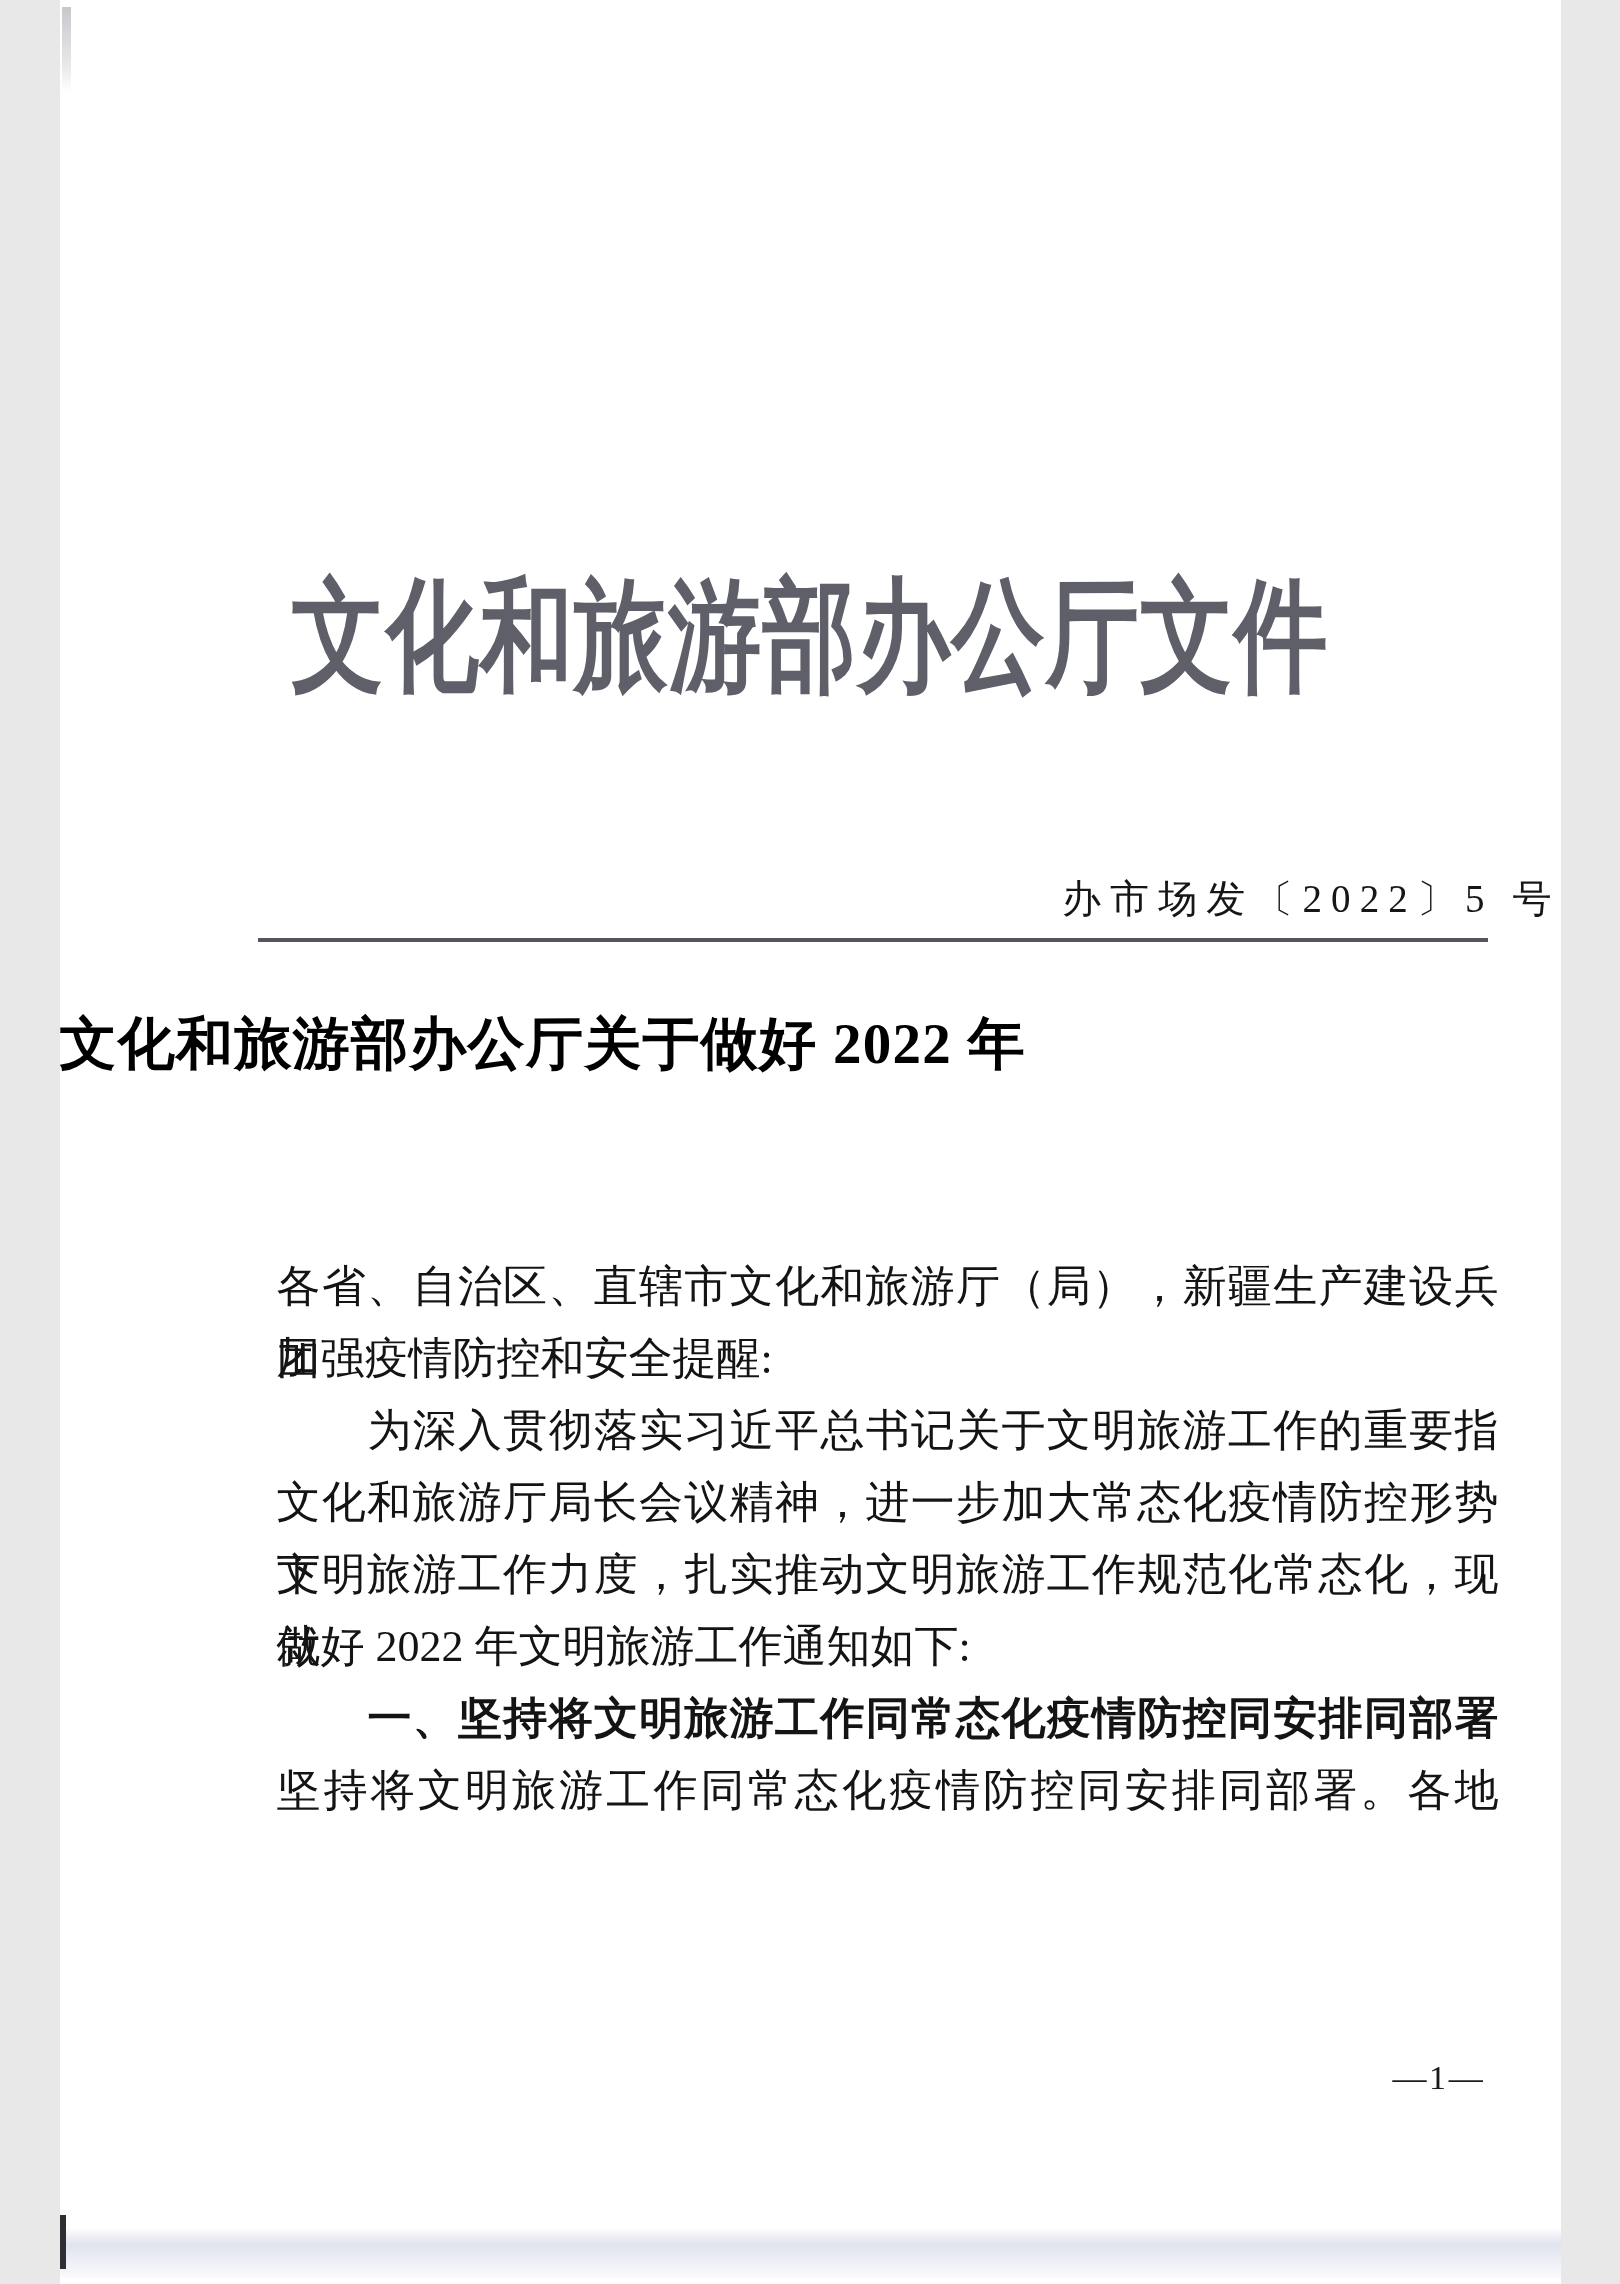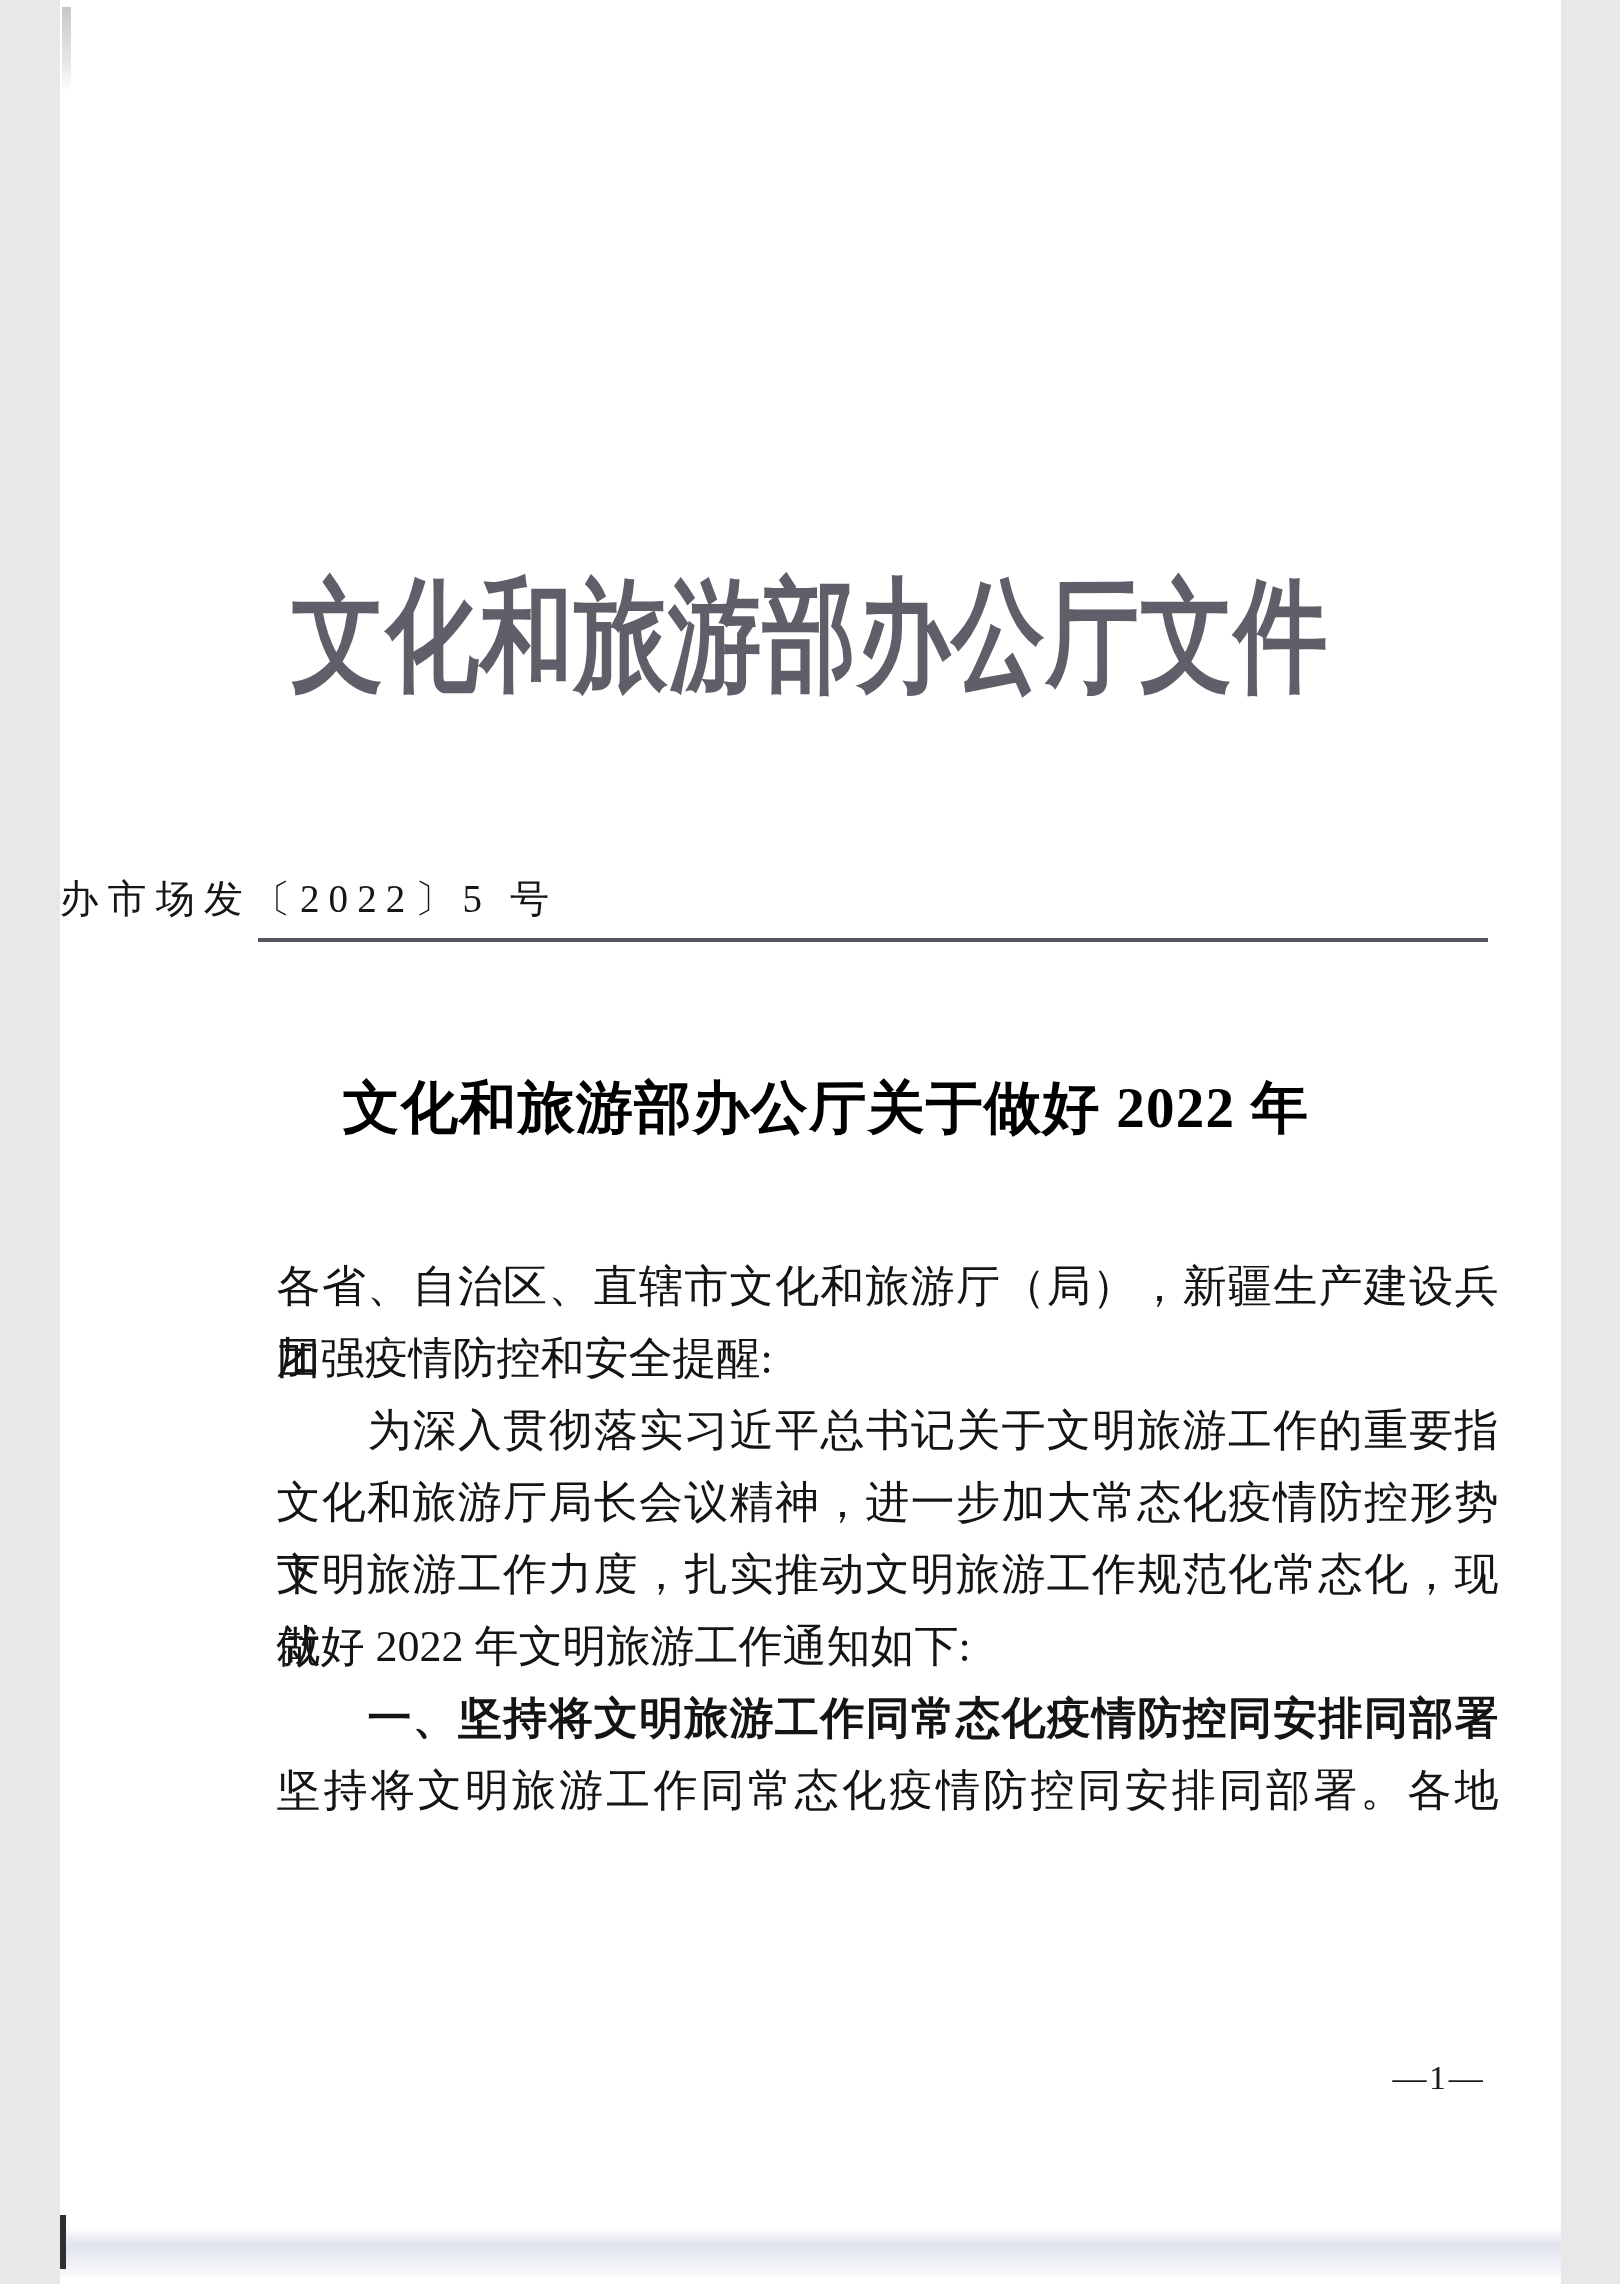--- a/index.html
+++ b/index.html
@@ -33,50 +33,49 @@
     transform-origin: top center;
     white-space: nowrap;
   }
 
   
   .doc-number {
     position: absolute;
     top: 872px;
     left: 0;
     width: 100%;
-    text-align: left;
+    text-align: right;
     font-size: 39px;
     letter-spacing: 9.1px;
     color: #161616;
     white-space: nowrap;
   }
 
   
   .divider-rule {
     position: absolute;
     top: 938px;
     left: 198px;
     width: 1230px;
     height: 3.9px;
     background: #54555d;
   }
 
   
   .doc-title {
     position: absolute;
-    top: 1071px;
+    top: 1007px;
     left: 0;
     width: 100%;
-    text-align: center;
+    text-align: left;
     font-size: 57px;
     line-height: 74px;
     font-weight: bold;
     letter-spacing: 1.3px;
     color: #000000;
-    margin-left: 16px;
   }
 
   
   .body-text {
     position: absolute;
     top: 1251px;
     left: 217px;
     width: 1222px;
     font-size: 44px;
     color: #141414;

